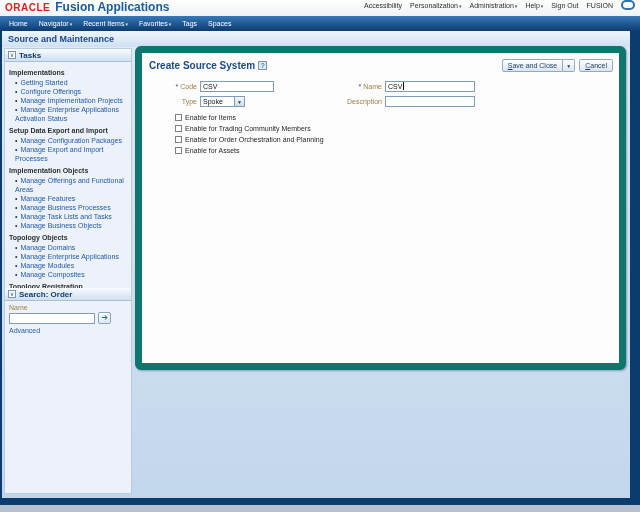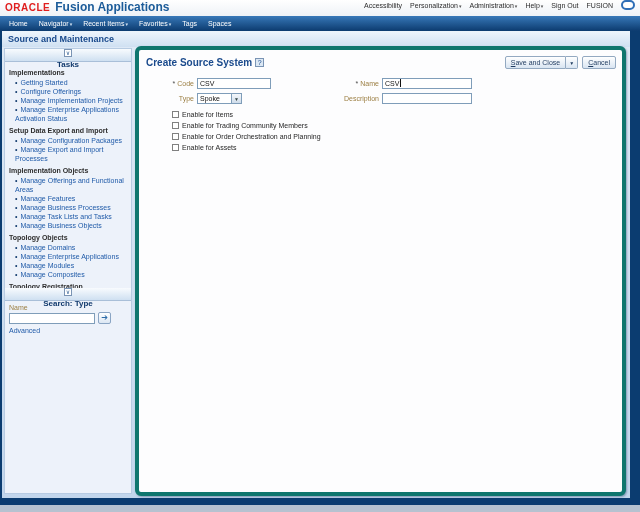--- a/index.html
+++ b/index.html
@@ -30,43 +30,43 @@
   .content-frame { position:absolute; left:2px; top:31px; width:628px; height:467px;
     background:linear-gradient(#dfeaf6,#c2d6ec); border-top:1px solid #ecf4fb; }
   .page-titlebar { position:absolute; left:2px; top:32px; width:628px; height:15px;
     background:linear-gradient(#ecf4fc,#cfe0f2); color:#1a4a8c; font-weight:bold;
     font-size:9px; line-height:15px; padding-left:6px; }
 
   
   .sidebar { position:absolute; left:4px; top:48px; width:128px; height:446px;
     background:#edf2fa; border:1px solid #b7cbe2; }
   .panel-header { height:13px; background:linear-gradient(#f8fbfe,#cfe0f1);
-    border-bottom:1px solid #a9bfd8; display:flex; align-items:center; gap:3px; padding:0 3px;flex-direction:column; }
+    border-bottom:1px solid #a9bfd8; display:flex; align-items:center; gap:3px; padding:0 3px; }
   .panel-title { color:#123a6d; font-weight:bold; font-size:8px; }
   .collapse-icon { width:8px; height:8px; border:1px solid #7a94b4; background:#fff;
     font-size:6px; line-height:6px; text-align:center; color:#2a5a90; }
   .tasks-body { height:226px; padding:3px 2px 0 4px; overflow:hidden; }
   .sec-header { font-weight:bold; font-size:7px; color:#2e2e2e; margin:4px 0 2px 0; }
   .task-list { list-style:none; margin-left:6px; }
   .task-list li { font-size:7px; line-height:9px; color:#123a6d; }
   .task-list li::before { content:"•"; color:#123a6d; margin-right:3px; }
   .task-link { color:#1f5aa8; text-decoration:none; cursor:pointer; }
   .search-body { padding:3px 4px; }
   .search-label { font-size:7px; color:#9c7f43; margin-bottom:1px; }
   .search-row { display:flex; align-items:center; gap:3px; }
   .search-input { width:86px; height:11px; border:1px solid #7f9db9; background:#fff;
     font-size:7px; padding:0 2px; font-family:"Liberation Sans",sans-serif; }
   .go-btn { width:13px; height:12px; border:1px solid #8aa5c4; border-radius:2px;
     background:linear-gradient(#ffffff,#dce7f3); font-size:8px; line-height:10px;
     text-align:center; color:#2e6ca8; cursor:pointer; }
   .advanced-link { font-size:7px; color:#1f5aa8; margin-top:3px; cursor:pointer; }
 
   
-  .main-panel { position:absolute; left:135px; top:46px; width:491px; height:450px;
-    background:#fdfdfe; border:4px solid #0f766e; border-radius:6px;
+  .main-panel { position:absolute; left:135px; top:46px; width:491px; height:324px;
+    background:#fdfdfe; border:7px solid #0f766e; border-radius:6px;
     box-shadow:1px 1px 2px rgba(10,40,80,.35); }
   .panel-head-row { display:flex; justify-content:space-between; align-items:center;
     padding:6px 6px 2px 7px; }
   .title-group { display:flex; align-items:center; gap:3px; }
   .page-title { color:#1a4a8c; font-weight:bold; font-size:10px; }
   .help-box { width:9px; height:9px; border:1px solid #7a94b4; background:#dce8f4;
     color:#1a4a8c; font-size:7px; line-height:8px; text-align:center; cursor:pointer; }
   .toolbar { display:flex; align-items:center; gap:4px; }
   .btn { height:13px; font-size:7px; color:#1e3a5f; padding:0 5px;
     background:linear-gradient(#ffffff,#d9e5f2); border:1px solid #93a9c1;
@@ -167,21 +167,21 @@
         <ul class="task-list">
           <li><a class="task-link">Manage Domains</a></li>
           <li><a class="task-link">Manage Enterprise Applications</a></li>
           <li><a class="task-link">Manage Modules</a></li>
           <li><a class="task-link">Manage Composites</a></li>
         </ul>
         <div class="sec-header">Topology Registration</div>
       </div>
     <div class="panel-header">
       <span class="collapse-icon">∨</span>
-      <span class="panel-title">Search: Type</span>
+      <span class="panel-title">Search: Order</span>
     </div>
     <div class="search-body">
       <div class="search-label">Name</div>
       <div class="search-row">
         <input class="search-input" value="" style="">
         <span class="go-btn">➔</span>
       </div>
       <div class="advanced-link">Advanced</div>
     </div>
   </div>

